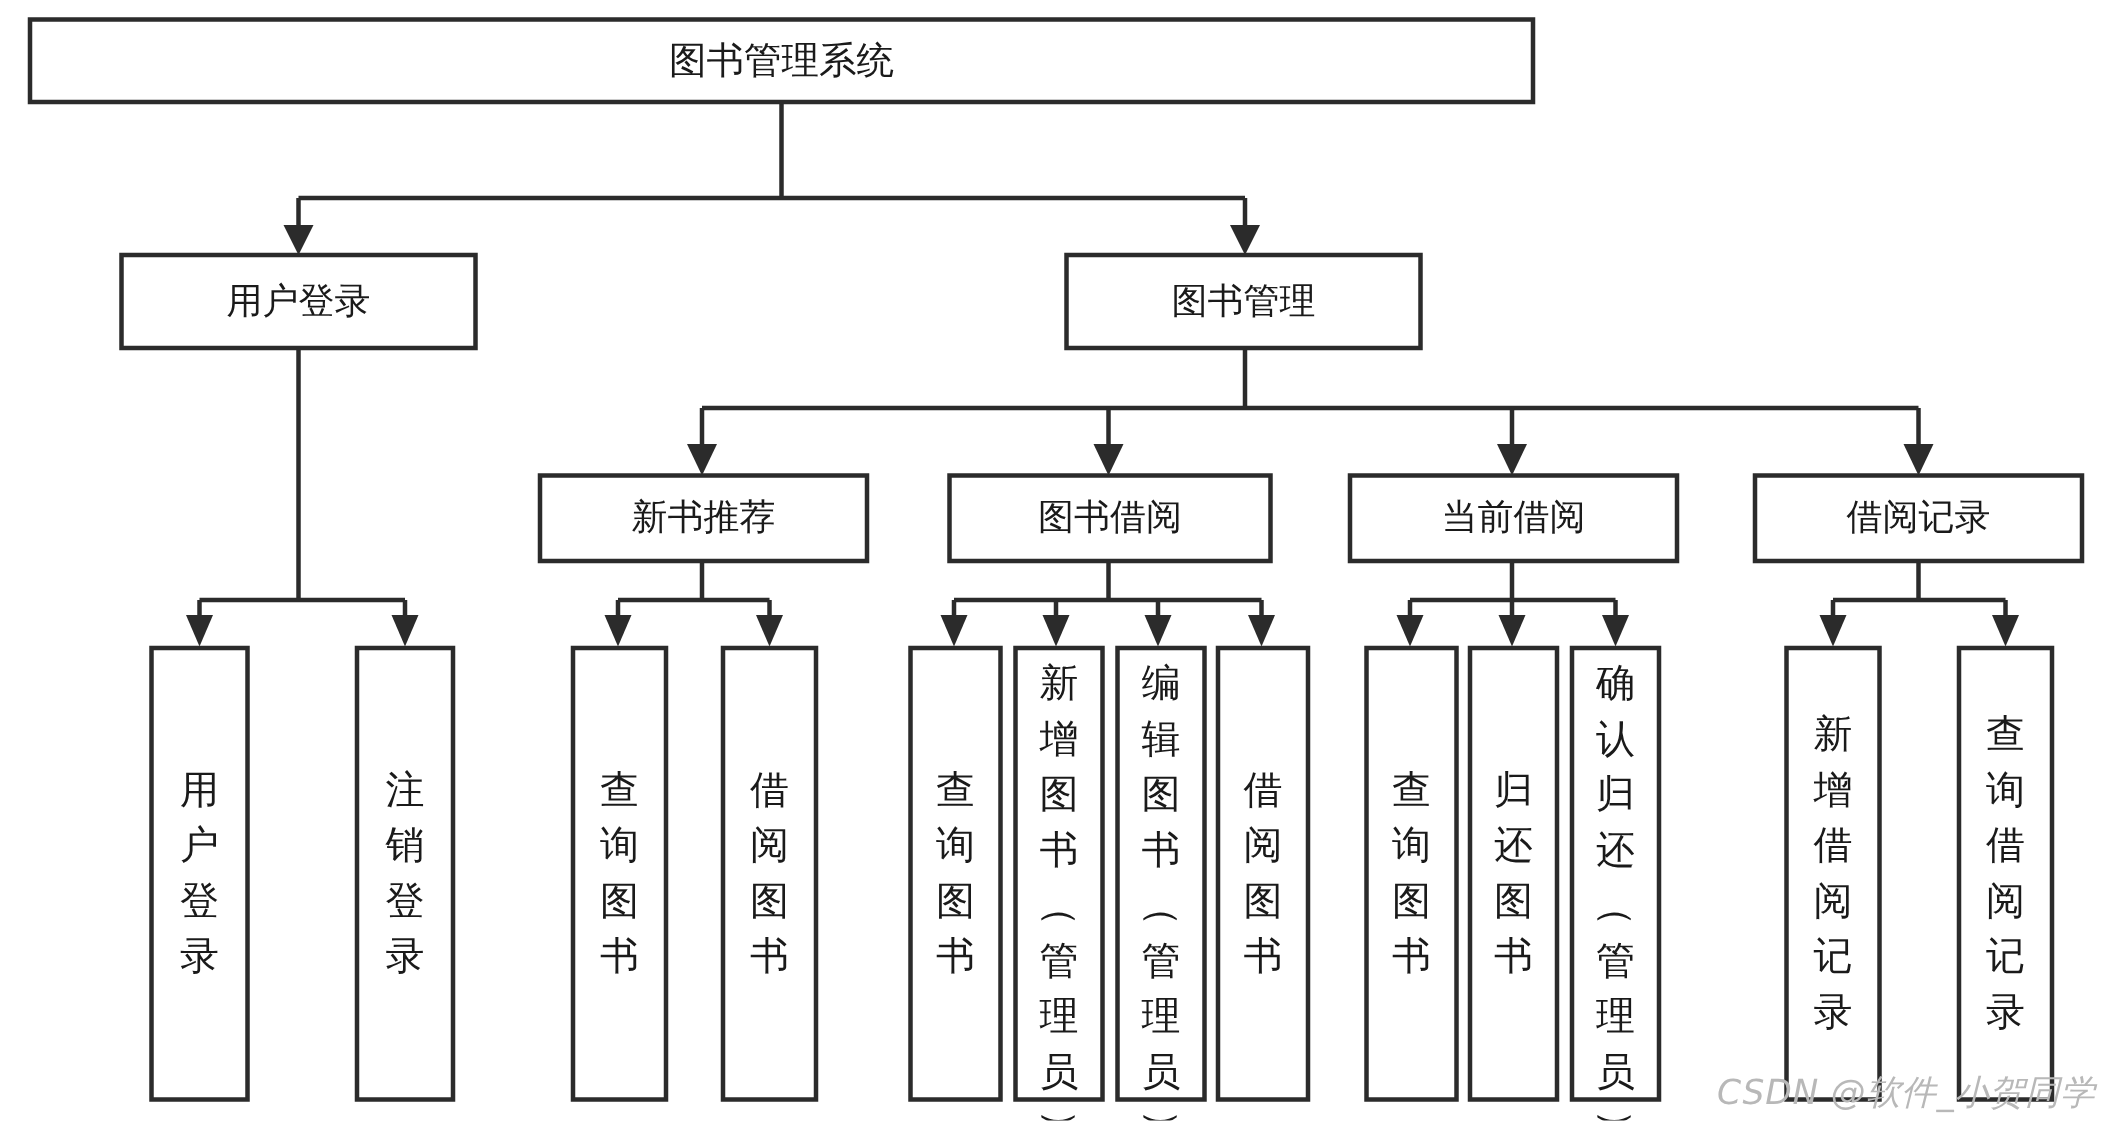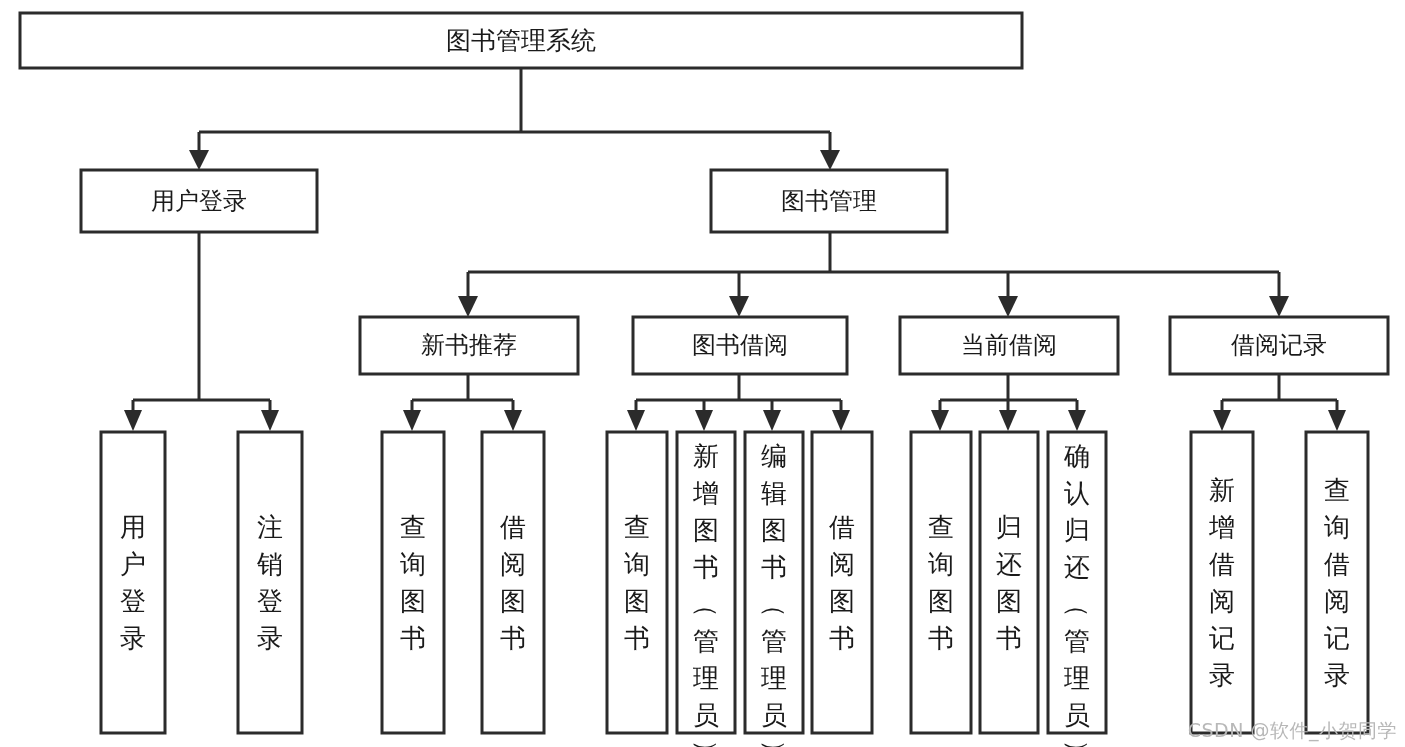--- a/index.html
+++ b/index.html
@@ -4,21 +4,21 @@
 <style>
   html,body{margin:0;padding:0;background:#ffffff;}
   body{width:1405px;height:747px;font-family:"DejaVu Sans","Liberation Sans",sans-serif;overflow:hidden;}
   #diagram-root{position:relative;width:1405px;height:747px;background:#fff;}
   svg#tree{position:absolute;left:0;top:0;width:1405px;height:747px;display:block;}
   .node-box{fill:#ffffff;stroke:#2b2b2b;stroke-width:3;}
   .edge{stroke:#2b2b2b;stroke-width:3;fill:none;}
   .arrow-head{fill:#2b2b2b;}
   .node-label{fill:#1a1a1a;font-family:"DejaVu Sans","Liberation Sans",sans-serif;font-size:24px;text-anchor:middle;dominant-baseline:middle;}
   .node-label-title{font-size:25px;}
-  .watermark{position:absolute;right:8px;bottom:3px;color:#b8b8b8;font-size:19px;font-family:"DejaVu Sans","Liberation Sans",sans-serif;white-space:nowrap;letter-spacing:0.5px;}
+  .watermark{position:absolute;right:8px;bottom:3px;color:#b8b8b8;font-size:23px;font-family:"DejaVu Sans","Liberation Sans",sans-serif;white-space:nowrap;letter-spacing:0.5px;font-style:italic;}
 </style>
 </head>
 <body>
 
 <div id="diagram-root">
 
   <svg id="tree" viewBox="0 0 1405 747">
     <defs></defs>
 
     <g>

